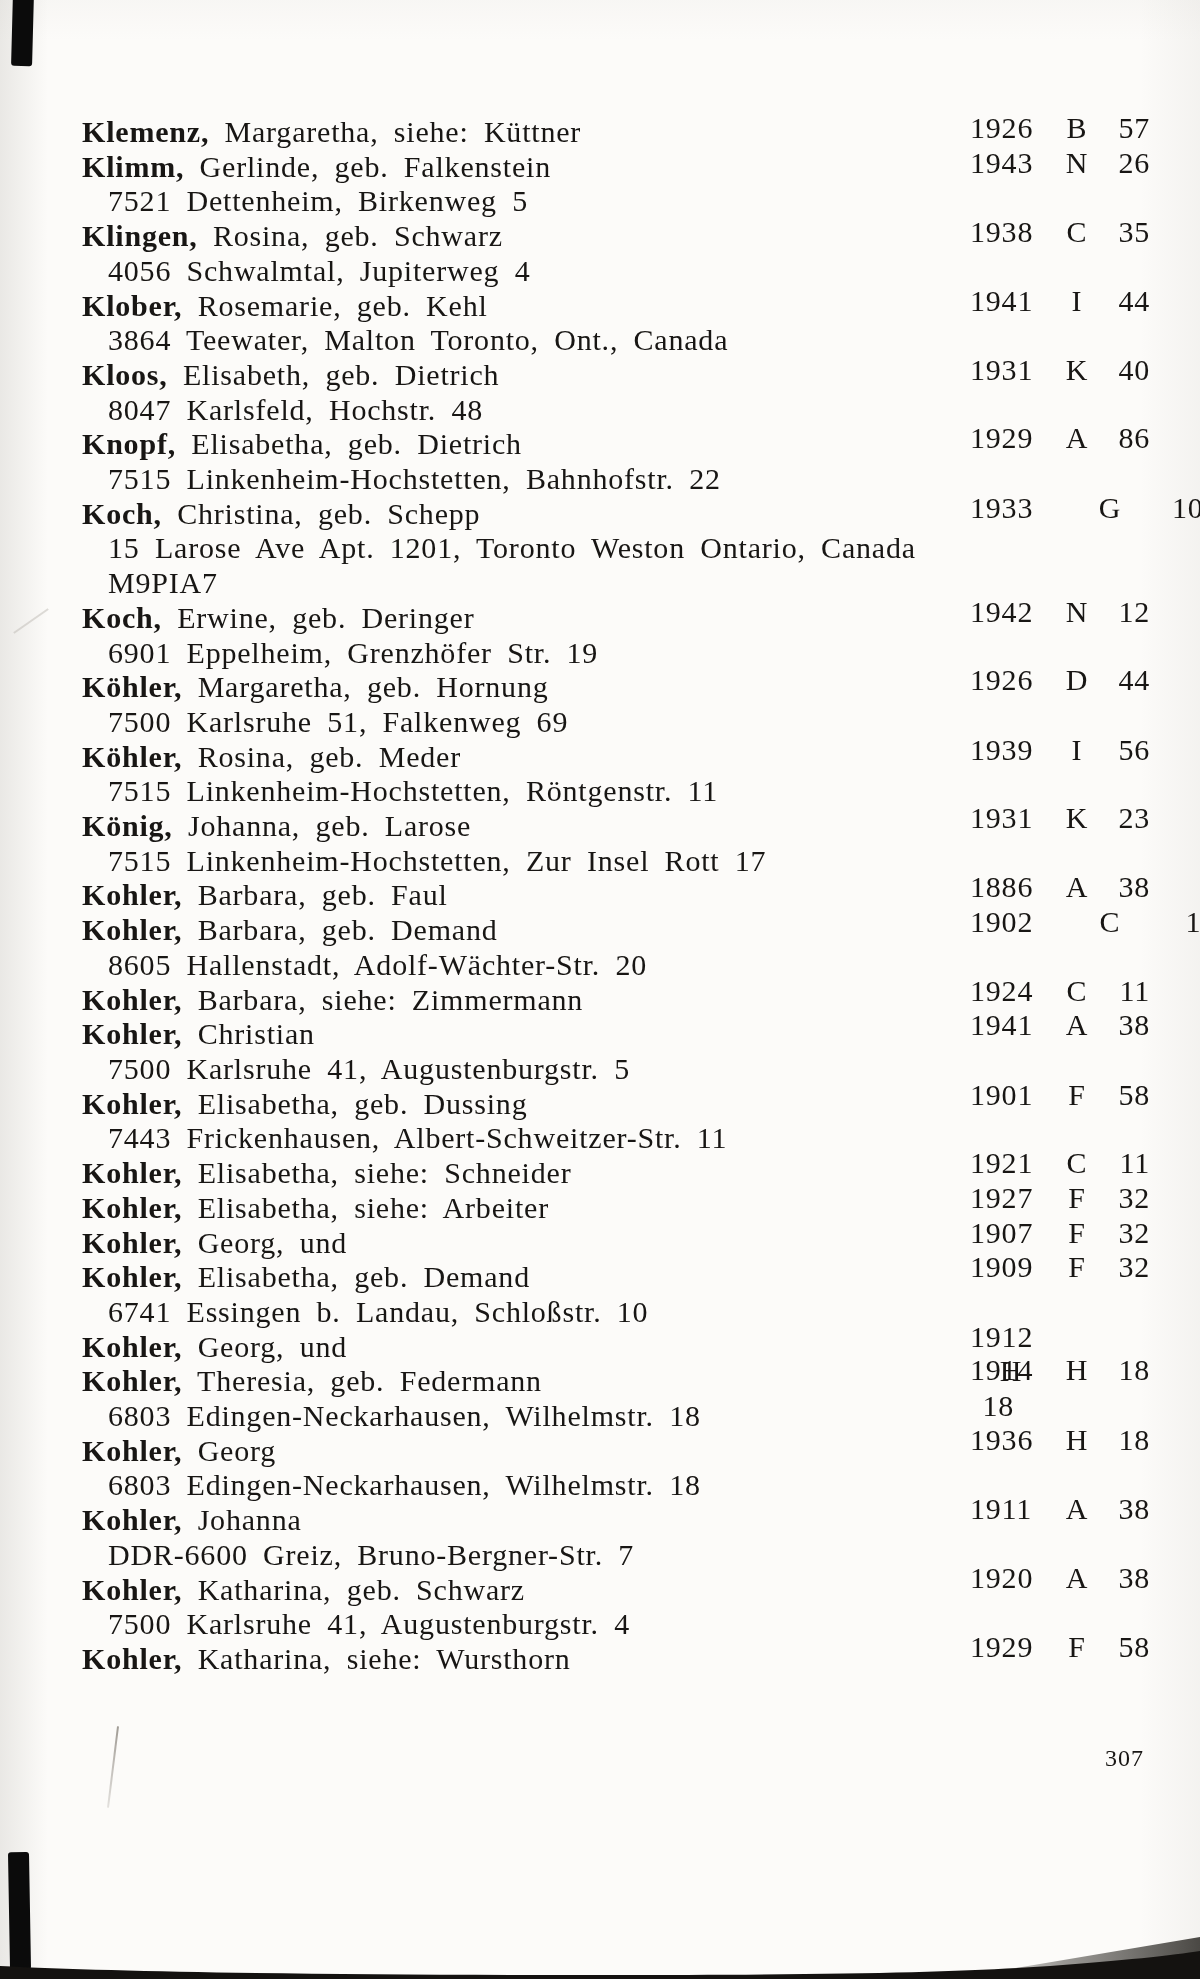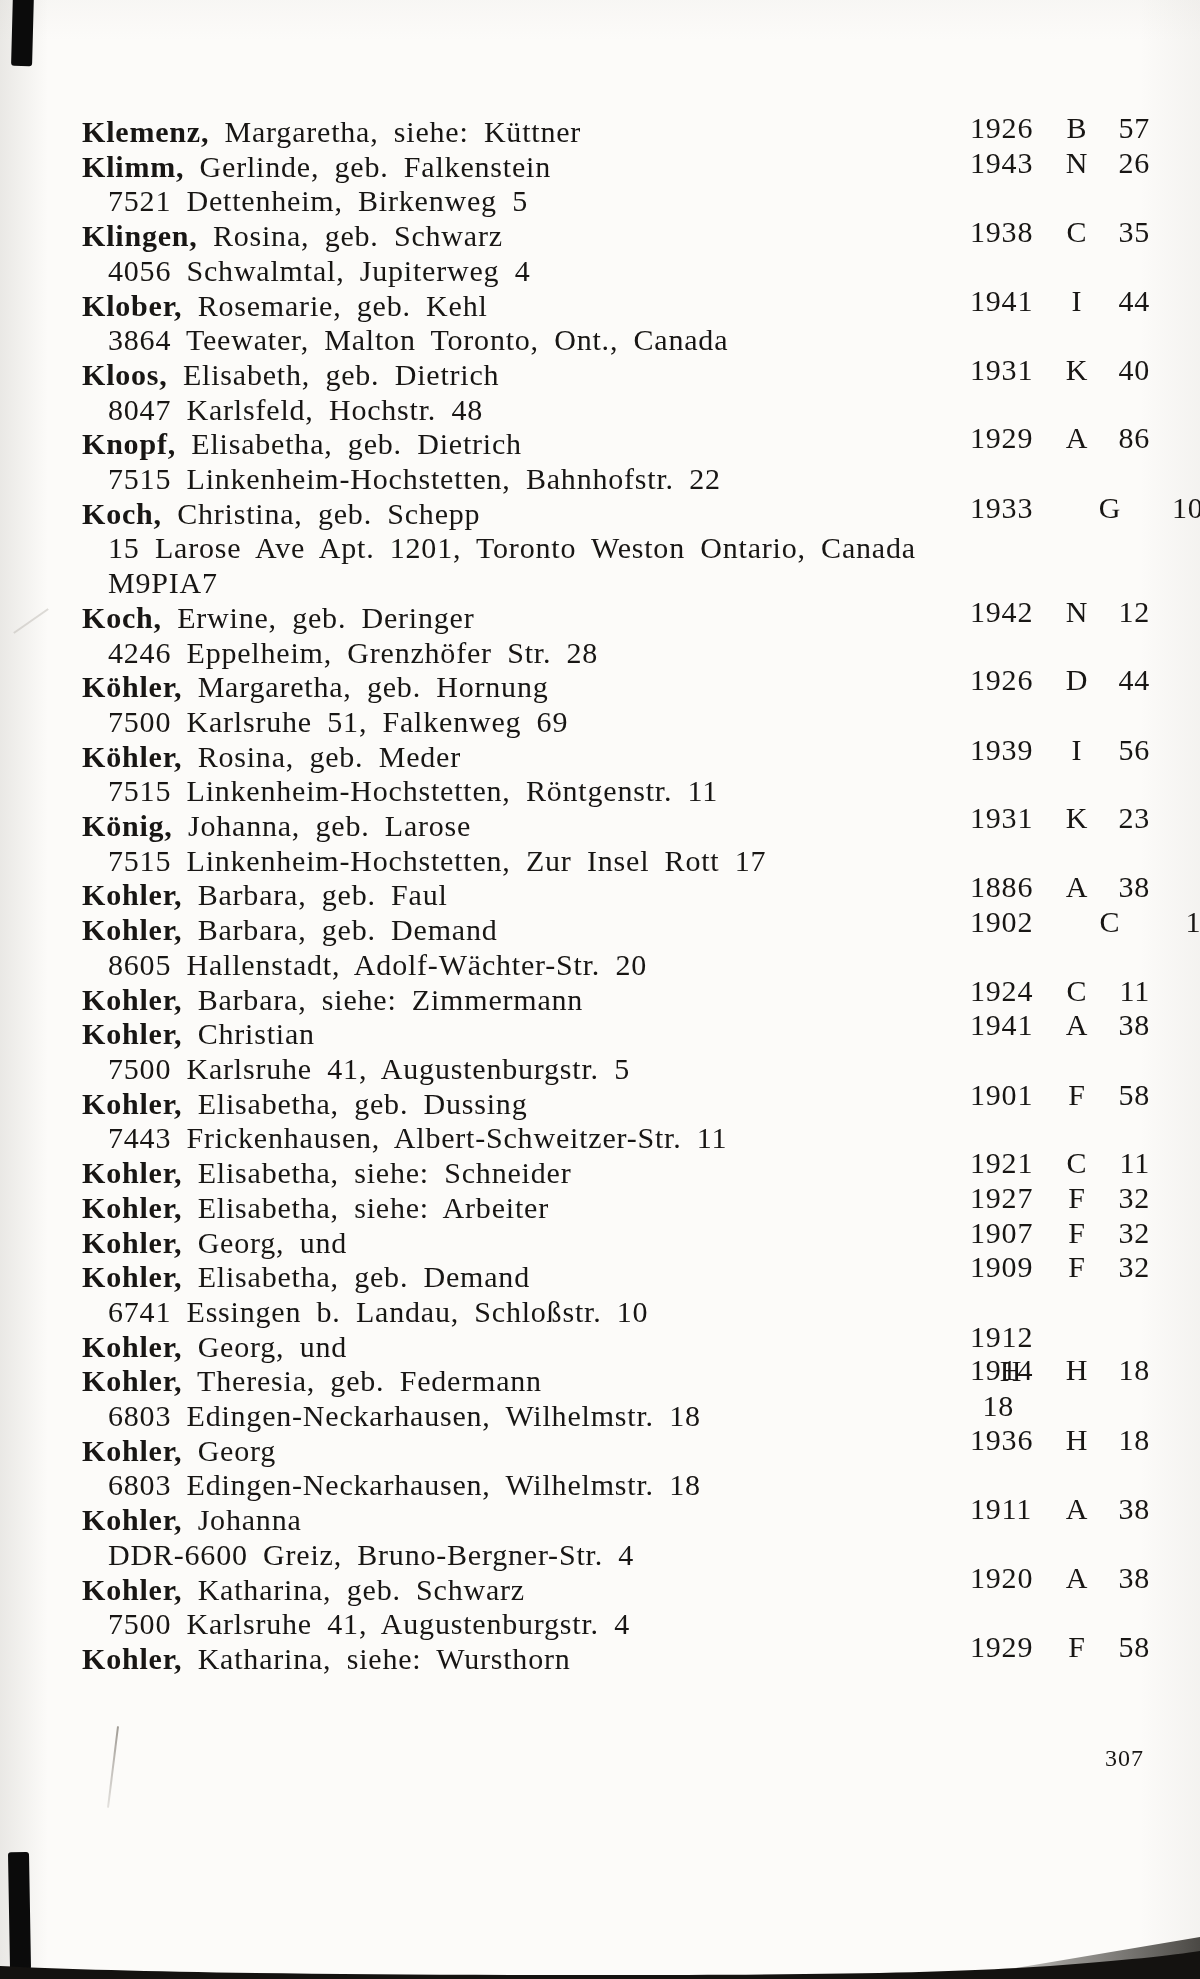--- a/index.html
+++ b/index.html
@@ -155,21 +155,21 @@
         <span class="year">1933</span>
         <span class="letter">G</span>
         <span class="pnum">101</span>
       </div>
     </div>
       <div class="entry">
       <div class="entry-main">
         <div class="line name-line">
           <span class="surname">Koch,</span><span class="details"> Erwine, geb. Deringer</span>
         </div>
-      <div class="line address-line">4246 Eppelheim, Grenzhöfer Str. 28</div>
+      <div class="line address-line">6901 Eppelheim, Grenzhöfer Str. 19</div>
         </div>
       <div class="cols" style="transform: translateY(-6.5px);">
         <span class="year">1942</span>
         <span class="letter">N</span>
         <span class="pnum">12</span>
       </div>
     </div>
       <div class="entry">
       <div class="entry-main">
         <div class="line name-line">
@@ -357,21 +357,21 @@
         <span class="year">1936</span>
         <span class="letter">H</span>
         <span class="pnum">18</span>
       </div>
     </div>
       <div class="entry">
       <div class="entry-main">
         <div class="line name-line">
           <span class="surname">Kohler,</span><span class="details"> Johanna</span>
         </div>
-      <div class="line address-line">DDR-6600 Greiz, Bruno-Bergner-Str. 4</div>
+      <div class="line address-line">DDR-6600 Greiz, Bruno-Bergner-Str. 7</div>
         </div>
       <div class="cols" style="transform: translateY(-11.4px);">
         <span class="year">1911</span>
         <span class="letter">A</span>
         <span class="pnum">38</span>
       </div>
     </div>
       <div class="entry">
       <div class="entry-main">
         <div class="line name-line">

